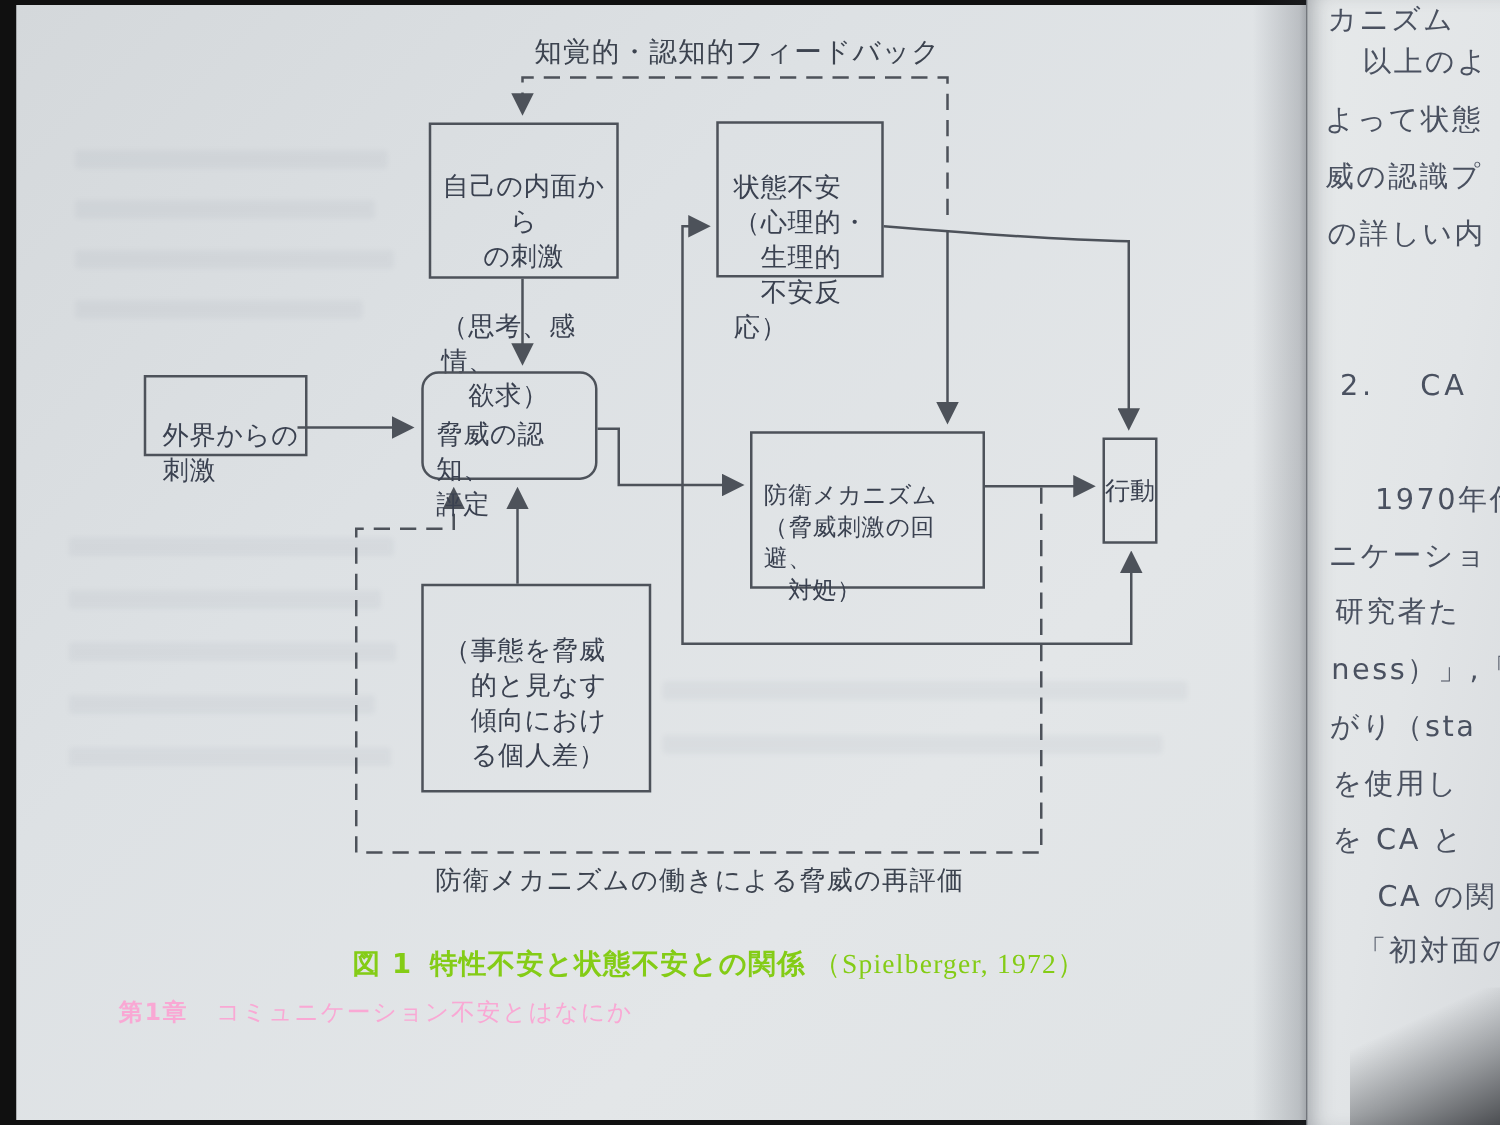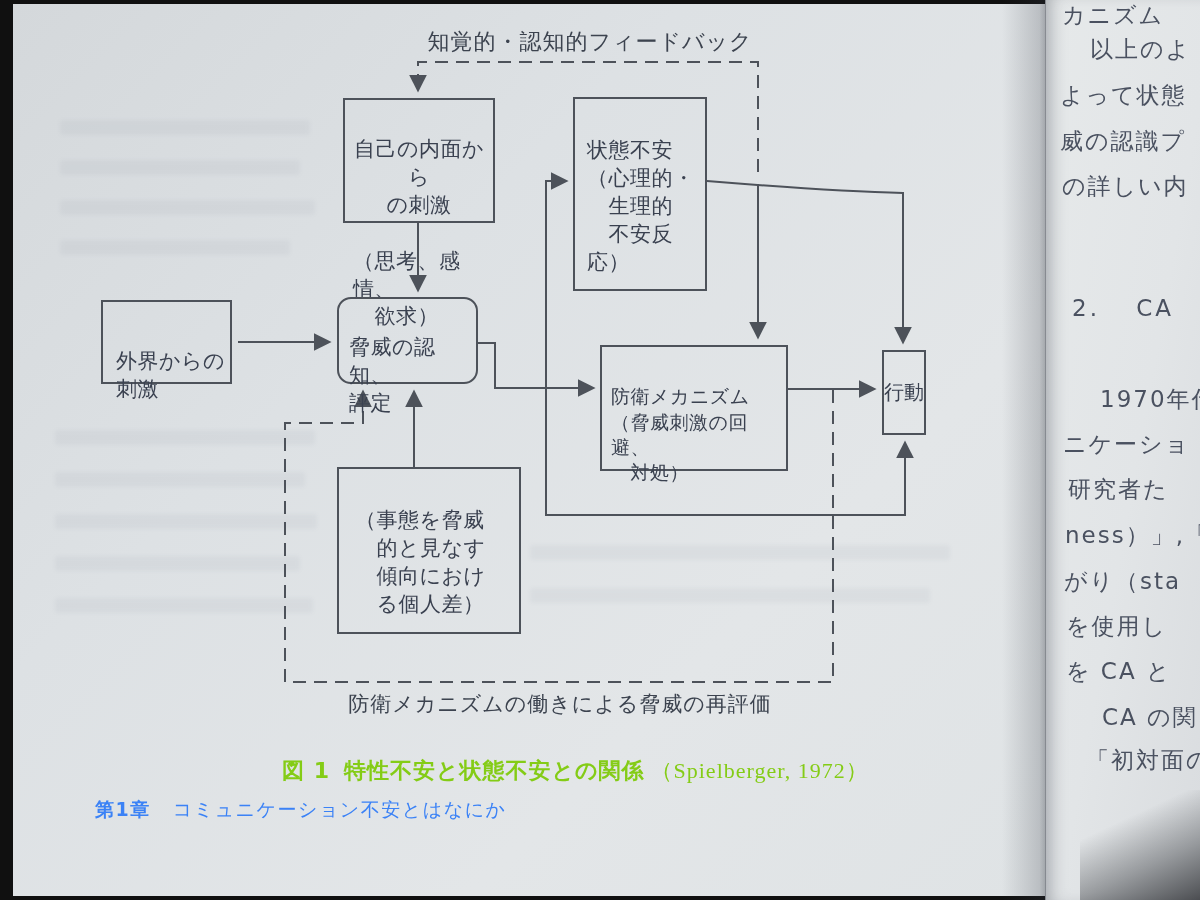--- a/index.html
+++ b/index.html
@@ -33,37 +33,37 @@
   
   .box{
     position:absolute;border:2px solid #4d525a;color:#3a4150;
     font-size:21px;line-height:1.33;letter-spacing:.5px;
     white-space:pre-line;box-sizing:border-box;
   }
   .box .title,.box .sub{white-space:pre-line;}
   .b-inner{left:343px;top:98px;width:152px;height:125px;padding-top:8px;}
   .b-inner .title{text-align:center;}
   .b-inner .sub{padding-left:8px;}
-  .b-state{left:573px;top:97px;width:134px;height:194px;padding:10px 0 0 12px;}
-  .b-external{left:101px;top:300px;width:131px;height:84px;padding:18px 0 0 13px;}
+  .b-state{left:573px;top:97px;width:134px;height:125px;padding:10px 0 0 12px;}
+  .b-external{left:115px;top:300px;width:131px;height:65px;padding:5px 0 0 13px;}
   .b-appraisal{left:337px;top:297px;width:141px;height:87px;padding:7px 0 0 10px;border-radius:14px;}
   .b-defense{left:600px;top:345px;width:188px;height:126px;padding:12px 16px 0 9px;font-size:19px;}
   .b-behavior{left:882px;top:350px;width:44px;height:85px;display:flex;align-items:center;justify-content:center;font-size:20px;letter-spacing:0;}
   .b-trait{left:337px;top:467px;width:184px;height:167px;padding:10px 0 0 16px;}
   .b-trait .title{padding-left:22px;}
 
   
   .diag-label{position:absolute;color:#3c434f;letter-spacing:1px;}
   .lbl-feedback{left:420px;top:27px;width:340px;text-align:center;font-size:22px;}
   .lbl-reappraisal{left:335px;top:690px;width:450px;text-align:center;font-size:21px;}
   .caption{position:absolute;left:282px;top:756px;font-size:22px;color:#84cc16;letter-spacing:1px;}
   .caption .fig-label{font-weight:700;margin-right:14px;}
   .caption .fig-title{font-weight:700;}
   .caption .fig-source{font-family:"Liberation Serif","DejaVu Serif",serif;font-weight:400;margin-left:6px;}
-  .page-footer{position:absolute;left:95px;top:797px;font-size:19px;color:#3b82f6;letter-spacing:1.5px;}
+  .page-footer{position:absolute;left:95px;top:797px;font-size:19px;color:#f9a8d4;letter-spacing:1.5px;}
   .page-footer .chapter{font-weight:700;margin-right:22px;}
 
   
   .rline{position:absolute;font-size:23px;color:#4a5160;letter-spacing:2px;white-space:nowrap;}
   .rl-heading{letter-spacing:3px;}
 
   svg.connectors{position:absolute;left:0;top:0;pointer-events:none;}
 </style>
 </head>
 <body>

